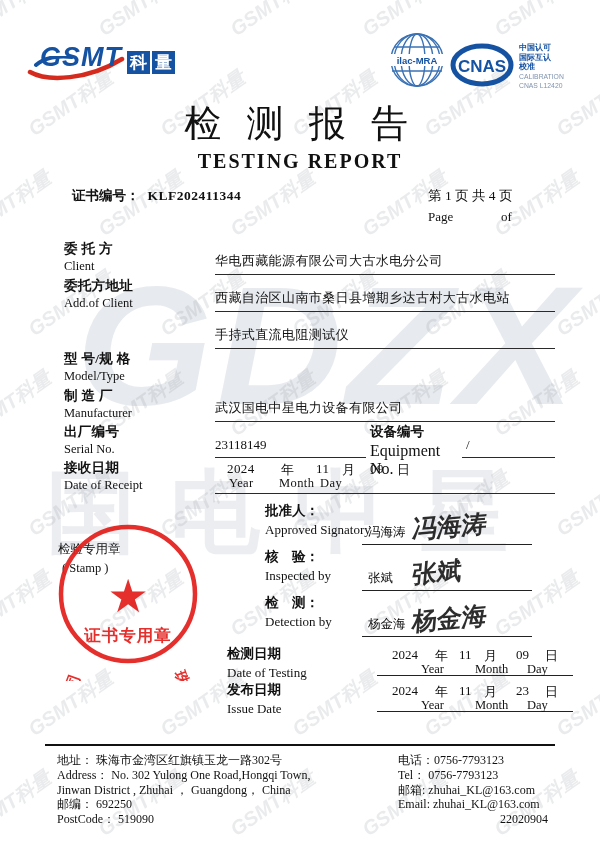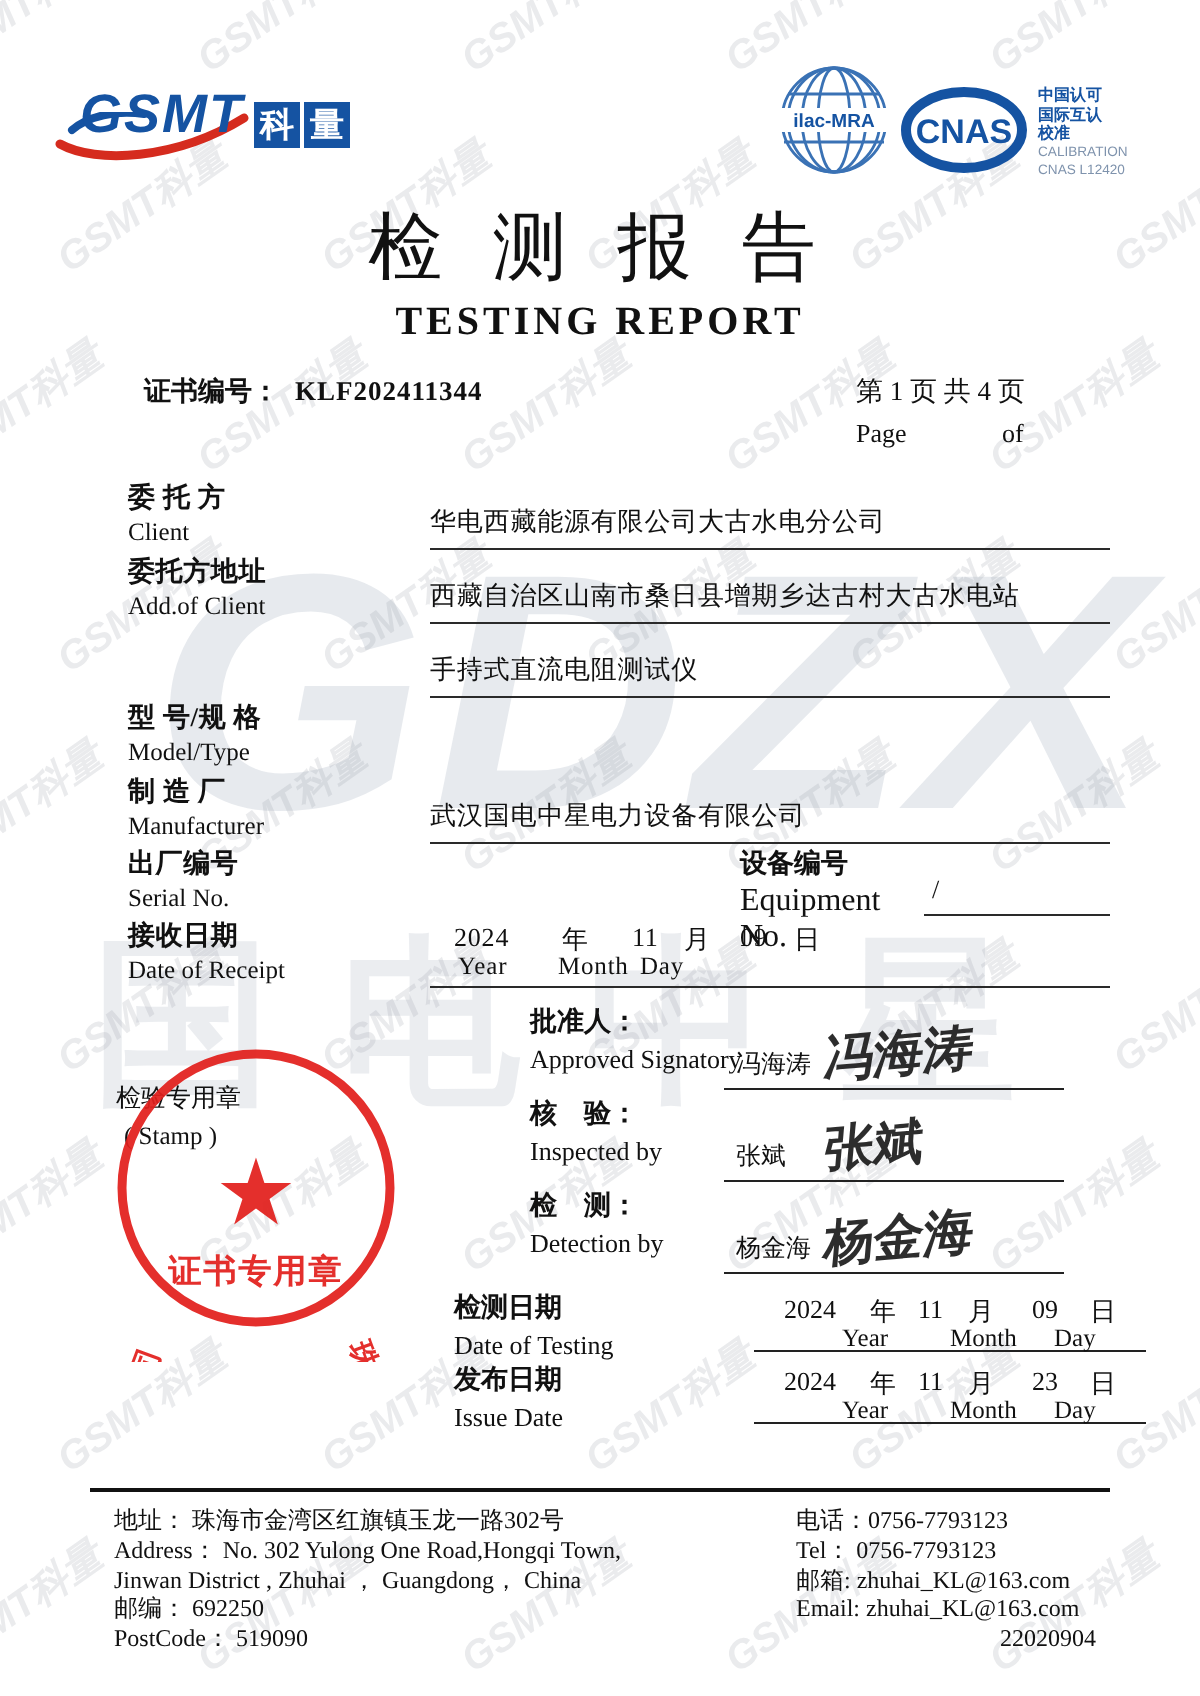--- a/index.html
+++ b/index.html
@@ -224,20 +224,21 @@
         <div class="zh">制 造 厂</div>
         <div class="en">Manufacturer</div>
       </div>
     <div class="fval">武汉国电中星电力设备有限公司</div>
   </div>
   <div class="frow" style="top:423px">
     <div class="flabel">
         <div class="zh">出厂编号</div>
         <div class="en">Serial No.</div>
       </div>
+    <div class="fval-half">23118149</div>
     <div class="midlabel">
         <div class="zh">设备编号</div>
         <div class="en">Equipment No.</div>
       </div>
     <div class="fval2">/</div>
   </div>
 
   <div class="frow" style="top:459px">
     <div class="flabel">
         <div class="zh">接收日期</div>

